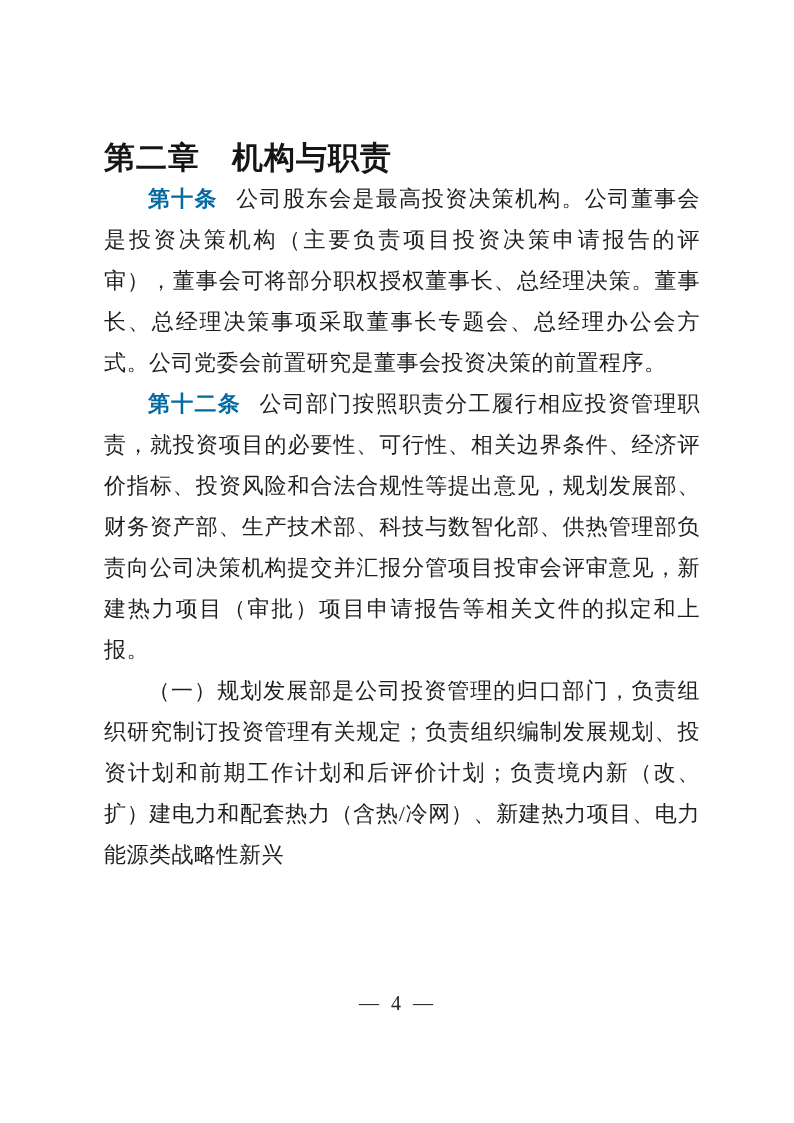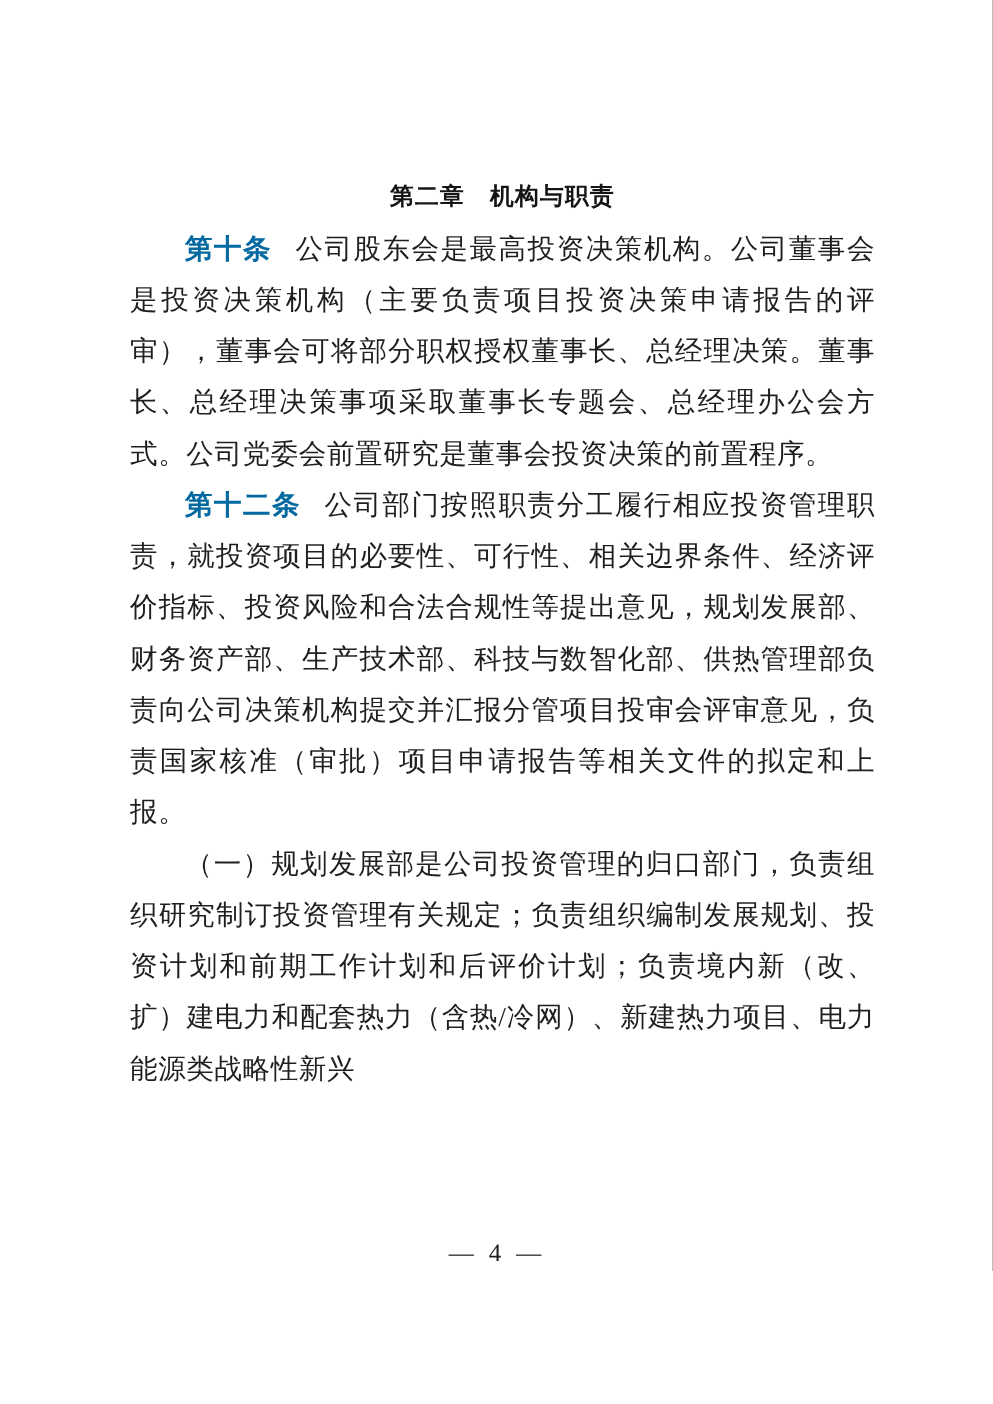--- a/index.html
+++ b/index.html
@@ -17,23 +17,23 @@
     font-family: "Liberation Serif", "DejaVu Serif", serif;
     overflow: hidden;
   }
   .content {
     position: absolute;
     top: 137px;
     left: 104px;
     width: 596px;
   }
   .doc-title {
-    font-size: 19px;
+    font-size: 31px;
     font-weight: bold;
-    text-align: center;
+    text-align: left;
     line-height: 41px;
     margin: 0;
     letter-spacing: 1px;
     color: #151515;
   }
   .para {
     margin: 0;
     font-size: 22px;
     line-height: 41px;
     text-align: justify;
@@ -67,20 +67,20 @@
 <body>
 
 <div class="page">
   <div class="content">
 
     <h1 class="doc-title">第二章　机构与职责</h1>
 
     <p class="para"><span class="lead">第十条</span><span>公司股东会是最高投资决策机构。公司董事会是投资决策机构（主要负责项目投资决策申请报告的评审），董事会可将部分职权授权董事长、总经理决策。董事长、总经理决策事项采取董事长专题会、总经理办公会方式。公司党委会前置研究是董事会投资决策的前置程序。</span></p>
 
 
-    <p class="para"><span class="lead">第十二条</span><span>公司部门按照职责分工履行相应投资管理职责，就投资项目的必要性、可行性、相关边界条件、经济评价指标、投资风险和合法合规性等提出意见，规划发展部、财务资产部、生产技术部、科技与数智化部、供热管理部负责向公司决策机构提交并汇报分管项目投审会评审意见，负责国家核准（审批）项目申请报告等相关文件的拟定和上报。</span></p>
+    <p class="para"><span class="lead">第十二条</span><span>公司部门按照职责分工履行相应投资管理职责，就投资项目的必要性、可行性、相关边界条件、经济评价指标、投资风险和合法合规性等提出意见，规划发展部、财务资产部、生产技术部、科技与数智化部、供热管理部负责向公司决策机构提交并汇报分管项目投审会评审意见，新建热力项目（审批）项目申请报告等相关文件的拟定和上报。</span></p>
 
     <p class="para"><span class="lead"></span><span>（一）规划发展部是公司投资管理的归口部门，负责组织研究制订投资管理有关规定；负责组织编制发展规划、投资计划和前期工作计划和后评价计划；负责境内新（改、扩）建电力和配套热力（含热/冷网）、新建热力项目、电力能源类战略性新兴</span></p>
 
   </div>
 
   <div class="footer"><span class="dash">—</span><span>4</span><span class="dash">—</span></div>
 </div>
 
 </body></html>

